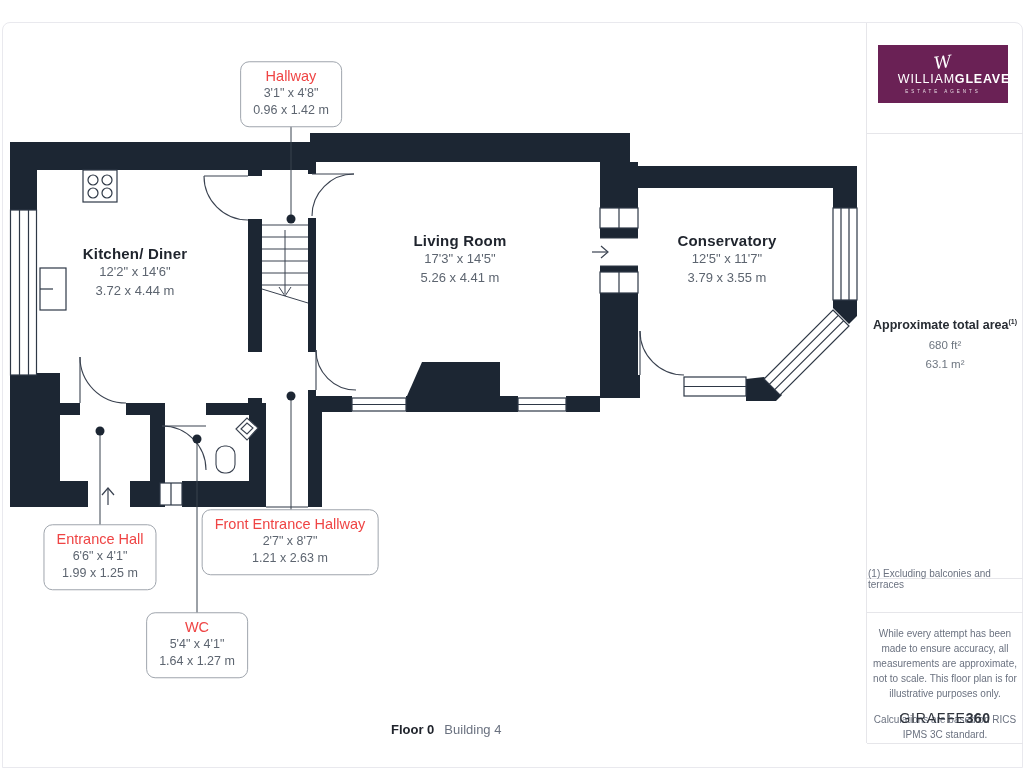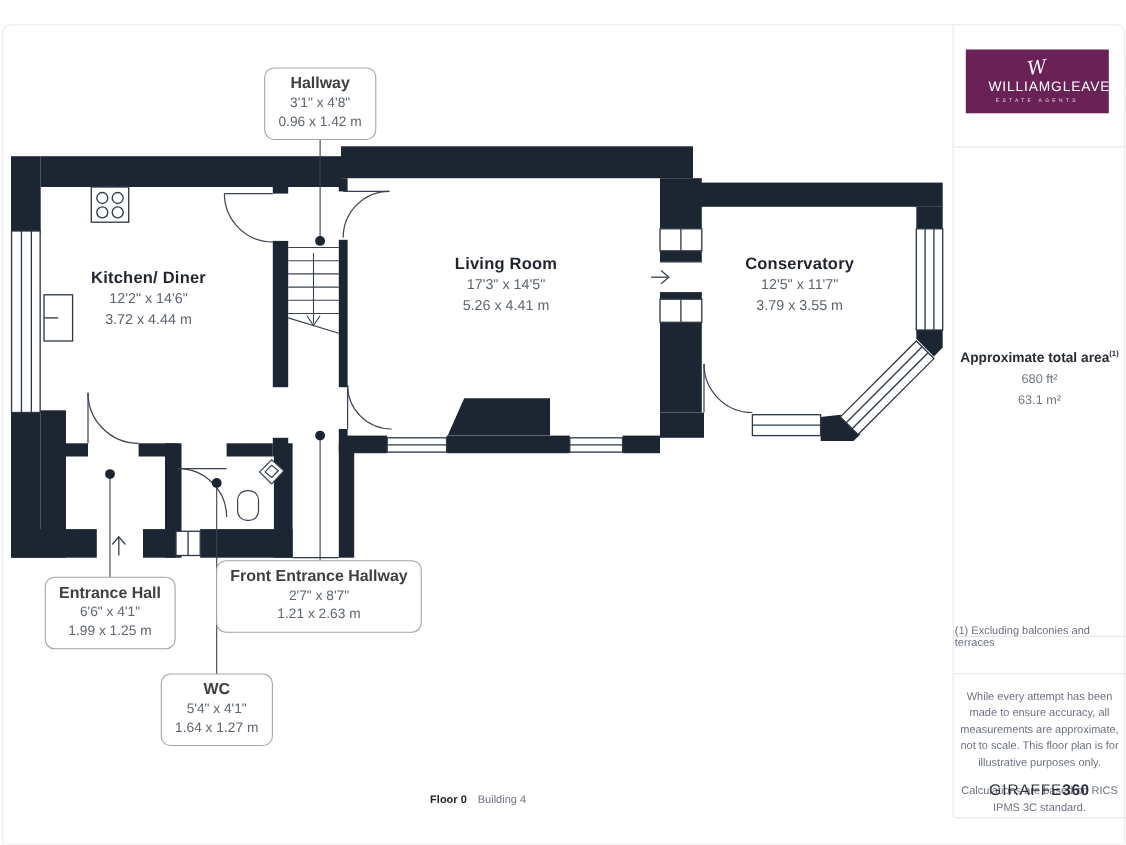--- a/index.html
+++ b/index.html
@@ -9,34 +9,34 @@
         border:1px solid #e9e9ee;border-radius:8px 8px 0 0;pointer-events:none;}
   .plan{position:absolute;left:0;top:0;width:866px;height:768px;}
   .plan svg{position:absolute;left:0;top:0;}
   
   .roomlbl{position:absolute;transform:translate(-50%,-50%);text-align:center;z-index:3;white-space:nowrap;}
   .roomlbl .t{font-weight:bold;font-size:15px;color:#1f242d;letter-spacing:.2px;}
   .roomlbl .d{font-size:13px;color:#5d6570;line-height:1.3;margin-top:2px;}
   
   .roomtag{position:absolute;transform:translate(-50%,-50%);text-align:center;z-index:3;
         background:#fff;border:1px solid #9fa5ad;border-radius:9px;padding:6px 12px 7px;white-space:nowrap;}
-  .roomtag .t{font-weight:bold;font-size:14.5px;color:#404040;}
+  .roomtag .t{font-weight:normal;font-size:14.5px;color:#ef4444;}
   .roomtag .d{font-size:12.5px;color:#5d6570;line-height:1.3;margin-top:1px;}
-  .floorbar{position:absolute;left:391px;top:722px;z-index:3;font-size:10px;display:flex;gap:10px;}
+  .floorbar{position:absolute;left:391px;top:722px;z-index:3;font-size:13px;display:flex;gap:10px;}
   .floorbar .f{font-weight:bold;color:#20242c;}
   .floorbar .b{color:#6b7280;}
   
   .side-sep{position:absolute;left:866px;top:23px;width:1px;height:720px;background:#e6e6ea;}
   .hdiv{position:absolute;left:867px;width:156px;height:1px;background:#e6e6ea;}
   .logo{position:absolute;left:878px;top:45px;width:130px;height:58px;background:#6A2155;
         display:flex;flex-direction:column;align-items:center;justify-content:center;color:#fff;z-index:2;}
   .logo .mono{font-family:"DejaVu Serif",serif;font-style:italic;font-size:17px;line-height:15px;transform:rotate(-8deg);}
   .logo .brand{font-size:12.5px;letter-spacing:.8px;margin-top:2px;}
   .logo .brand .w1{font-weight:300;margin-left:22px;}
-  .logo .brand .w2{font-weight:normal;}
+  .logo .brand .w2{font-weight:bold;}
   .logo .tag{font-size:4.5px;letter-spacing:3px;margin-top:3px;opacity:.85;}
   .areaBlock{position:absolute;left:866px;top:318px;width:158px;text-align:center;z-index:2;}
   .areaBlock .at{font-weight:bold;font-size:12.5px;color:#272c33;}
   .areaBlock .at sup{font-size:7px;}
   .areaBlock .av{font-size:11.5px;color:#6e7680;margin-top:7px;}
   .footnote{position:absolute;left:868px;top:568px;width:154px;text-align:left;
         font-size:10px;color:#6b7280;z-index:2;}
   .discl{position:absolute;left:872px;top:626px;width:146px;text-align:center;
         font-size:10px;color:#6b7280;line-height:1.5;z-index:2;}
   .discl .p2{margin-top:11px;}

